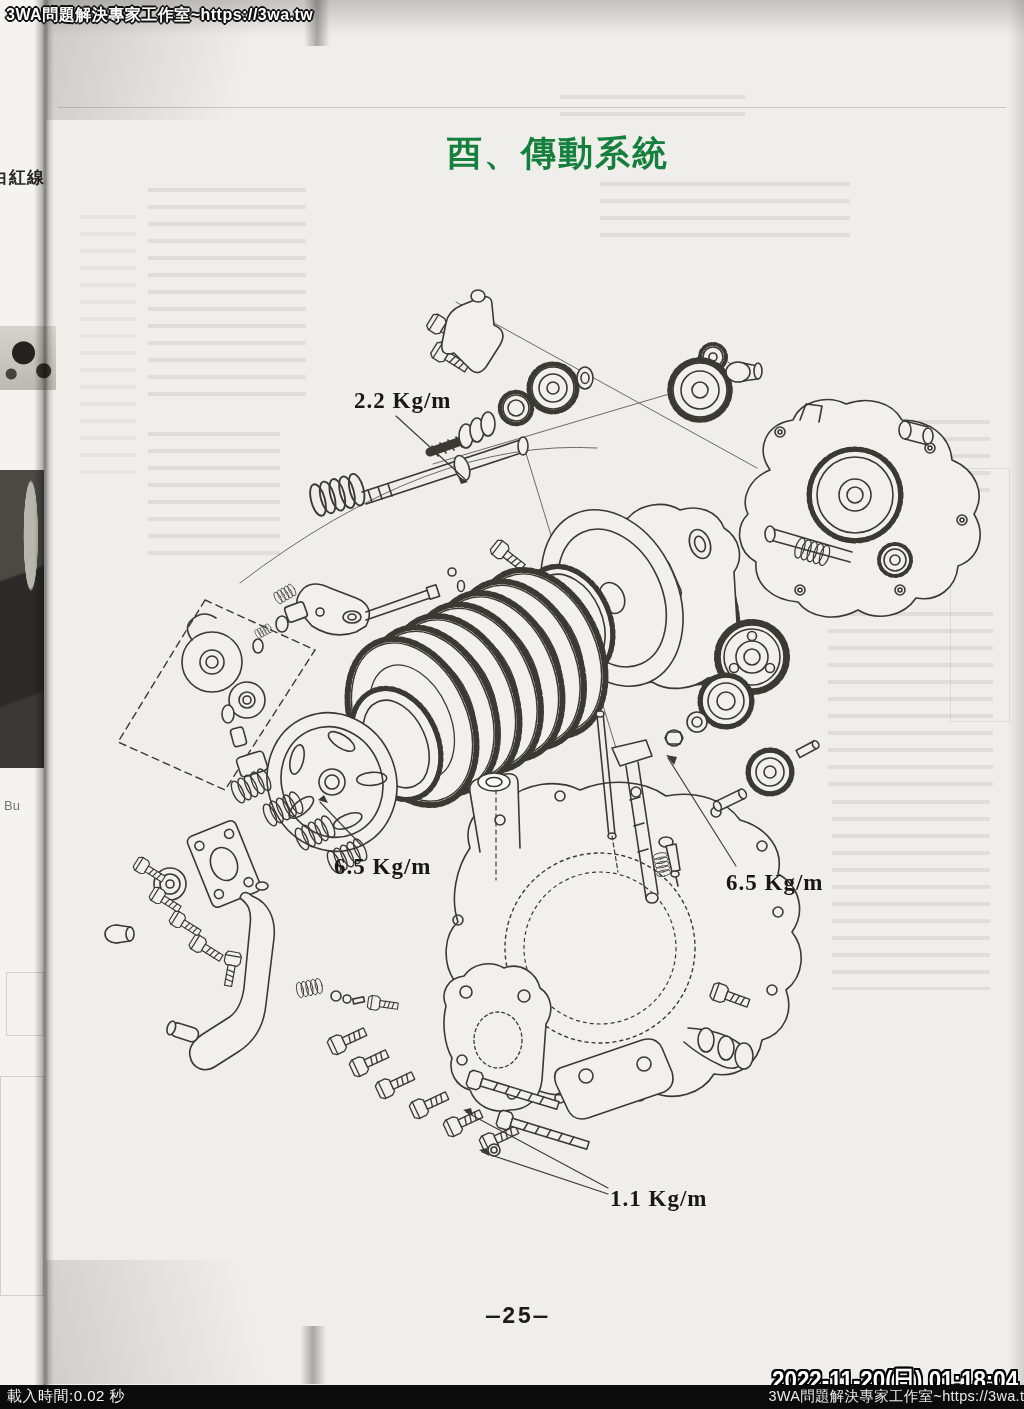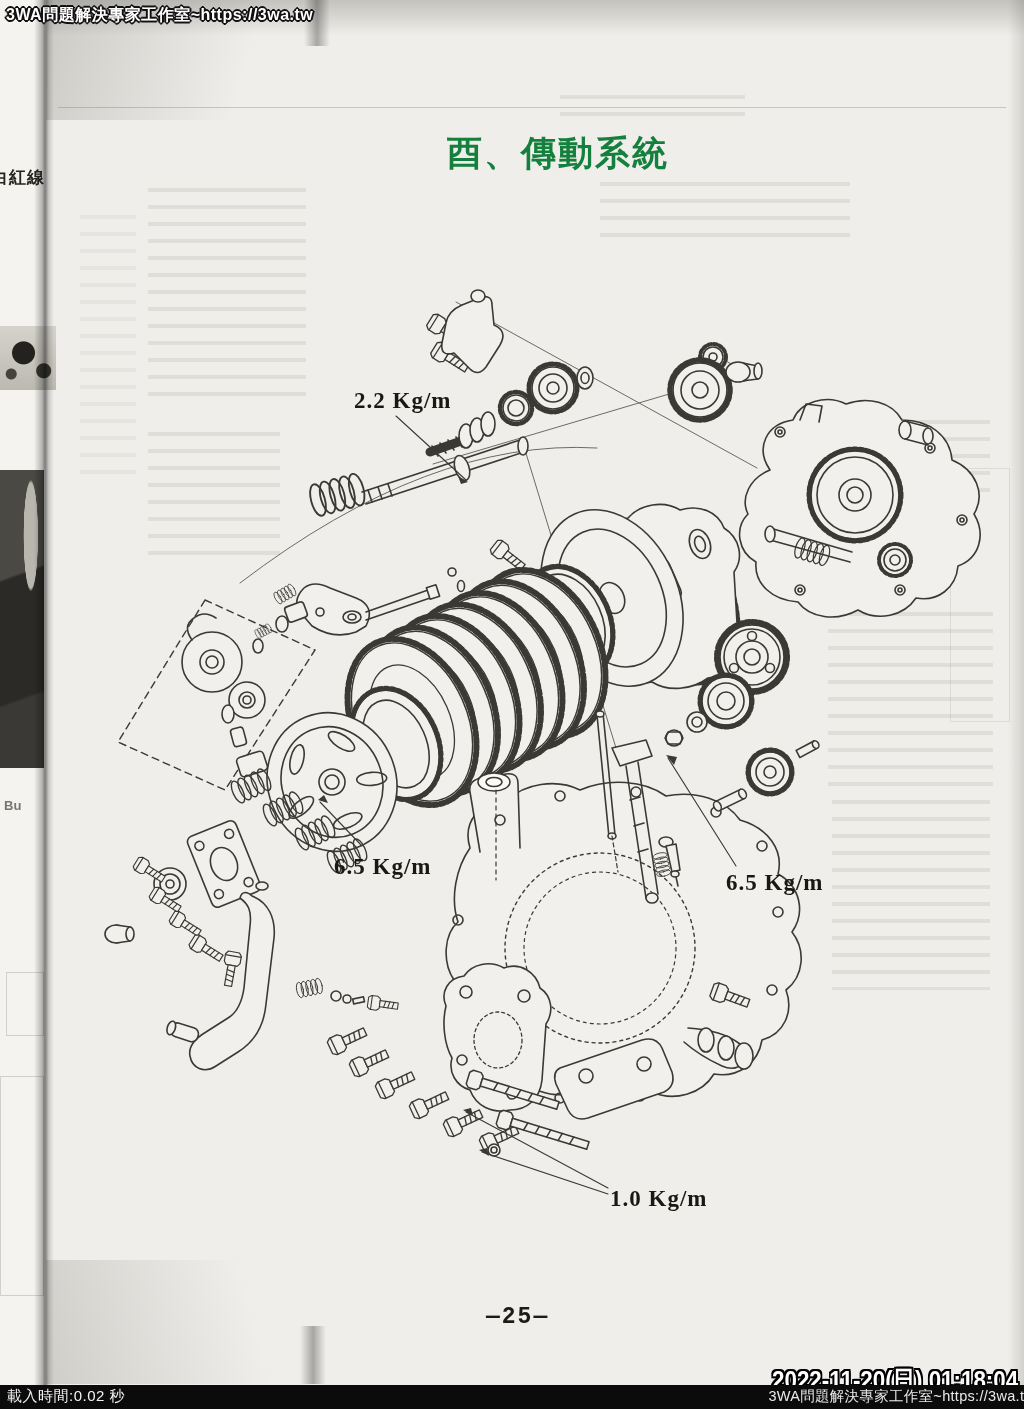--- a/index.html
+++ b/index.html
@@ -2,21 +2,21 @@
 <html><head>
 <meta charset="utf-8">
 <style>
   html,body{margin:0;padding:0;background:#888;}
   .stage{position:relative;width:1024px;height:1409px;overflow:hidden;
          background:#efeeea;font-family:"Liberation Sans",sans-serif;}
   
   .left-strip{position:absolute;left:0;top:0;width:44px;height:1409px;background:#f4f3ef;}
   .edge-text{position:absolute;left:-9px;top:166px;font-size:17px;font-weight:700;color:#26251f;
              letter-spacing:1px;white-space:nowrap;}
-  .edge-caption{position:absolute;left:4px;top:798px;font-size:13px;font-weight:700;color:#77766f;}
+  .edge-caption{position:absolute;left:4px;top:798px;font-size:13px;font-weight:400;color:#77766f;}
   .photo1{position:absolute;left:0;top:326px;width:56px;height:64px;
           background:radial-gradient(circle at 42% 42%, #23221f 0 11px, rgba(0,0,0,0) 12px),
                      radial-gradient(circle at 78% 70%, #35342f 0 7px, rgba(0,0,0,0) 8px),
                      radial-gradient(circle at 20% 75%, #44433d 0 5px, rgba(0,0,0,0) 6px),
                      linear-gradient(180deg,#d6d3cc,#bcb9b1);}
   .photo2{position:absolute;left:0;top:470px;width:44px;height:298px;
           background:radial-gradient(ellipse at 70% 22%, #b9b6ae 0 16%, rgba(0,0,0,0) 17%),
                      linear-gradient(160deg,#4a4944 0 35%, #2b2a27 36% 75%, #3a3935 76%);}
   .faintbox{position:absolute;border:1px solid rgba(90,88,80,.22);}
   .fb1{left:6px;top:972px;width:36px;height:62px;}
@@ -483,21 +483,21 @@
         <line x1="608" y1="1194" x2="482" y2="1152"></line>
         <polygon points="479,1150 489,1156 487,1148" fill="#3a3934" stroke="none"></polygon>
       </g>
     </g>
   </svg>
 
   <div class="title">酉、傳動系統</div>
   <div class="torque t22">2.2 Kg/m</div>
   <div class="torque t65l">6.5 Kg/m</div>
   <div class="torque t65r">6.5 Kg/m</div>
-  <div class="torque t09">1.0 Kg/m</div>
+  <div class="torque t09">1.1 Kg/m</div>
   <div class="pagenum">—25—</div>
 
   <div class="wm-top">3WA問題解決專家工作室~https://3wa.tw</div>
   <div class="timestamp">2022-11-20(日) 01:18:04</div>
   <div class="statusbar">
     <div class="load-time">載入時間:0.02 秒</div>
     <div class="site">3WA問題解決專家工作室~https://3wa.tw</div>
   </div>
 </div>
 

